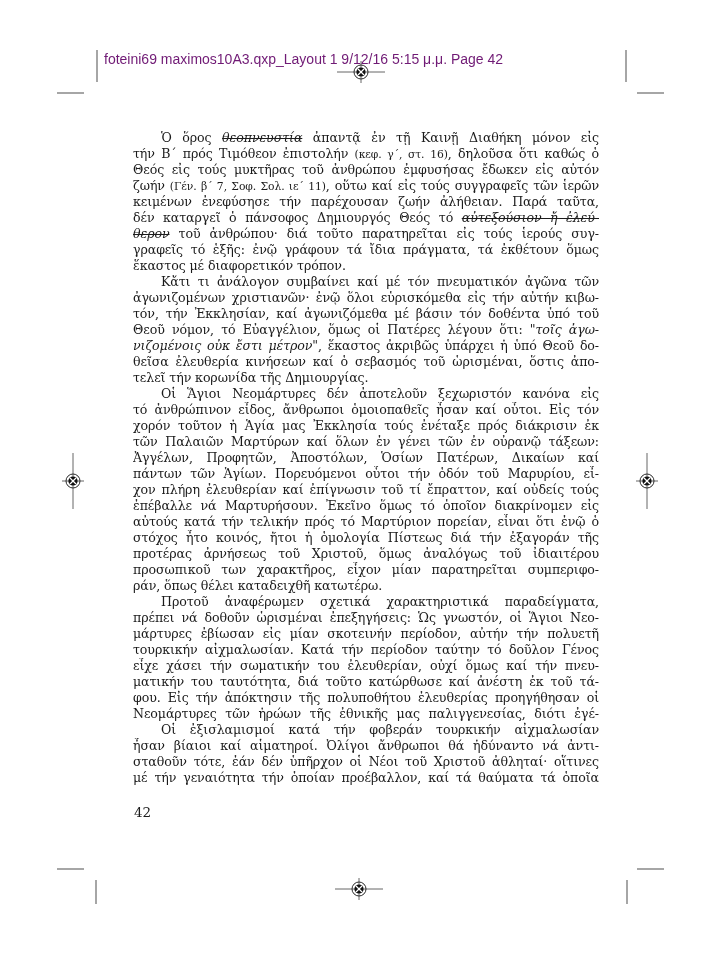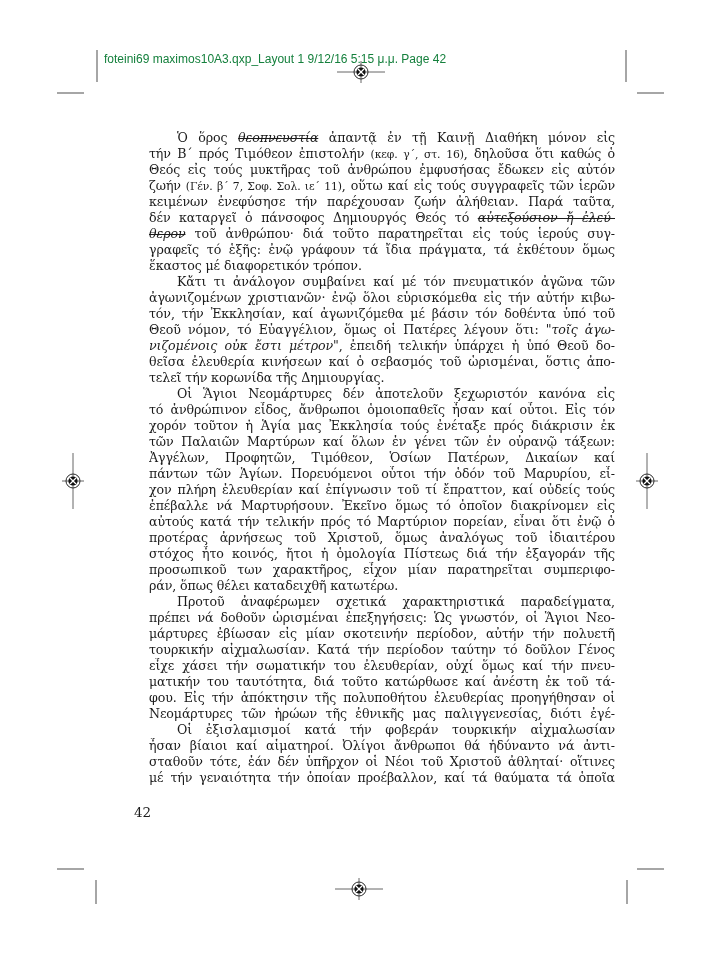--- a/index.html
+++ b/index.html
@@ -4,31 +4,31 @@
 <style>
   html,body{margin:0;padding:0;background:#e8e8e8;}
   .canvas{
     position:relative;width:720px;height:960px;background:#ffffff;
     overflow:hidden;font-family:"DejaVu Serif",serif;
   }
   
   .proof-header{
     position:absolute;left:104px;top:52px;width:420px;
     font-family:"Liberation Sans","DejaVu Sans",sans-serif;
-    font-size:12px;line-height:14px;color:#15803d;white-space:nowrap;
+    font-size:14px;line-height:14px;color:#701a75;white-space:nowrap;
   }
   
   .trim{position:absolute;background:#a6a6a6;}
   .trim.v{width:2px;}
   .trim.h{height:2px;}
   
   .reg{position:absolute;}
   
   .body-text{
-    position:absolute;left:149px;top:130px;width:466px;
+    position:absolute;left:133px;top:130px;width:466px;
     font-size:12.6px;line-height:16px;color:#1b1b1b;letter-spacing:-0.1px;
   }
   .ln{height:16px;line-height:16px;text-align:justify;text-align-last:justify;overflow:hidden;}
   .ln.last{text-align-last:left;}
   .ln.first{text-indent:28px;}
   .st{font-style:italic;text-decoration:line-through;text-decoration-thickness:1px;}
   .it{font-style:italic;}
   .sm{font-size:10.8px;}
   .page-number{
     position:absolute;left:134px;top:804px;
@@ -94,34 +94,34 @@
       <div class="ln"><span>ζωήν </span><span class="sm">(Γέν. β΄ 7, Σοφ. Σολ. ιε΄ 11)</span><span>, οὕτω καί εἰς τούς συγγραφεῖς τῶν ἱερῶν</span></div>
       <div class="ln"><span>κειμένων ἐνεφύσησε τήν παρέχουσαν ζωήν ἀλήθειαν. Παρά ταῦτα,</span></div>
       <div class="ln"><span>δέν καταργεῖ ὁ πάνσοφος Δημιουργός Θεός τό </span><span class="st">αὐτεξούσιον ἤ ἐλεύ-</span></div>
       <div class="ln"><span class="st">θερον</span><span> τοῦ ἀνθρώπου· διά τοῦτο παρατηρεῖται εἰς τούς ἱερούς συγ-</span></div>
       <div class="ln"><span>γραφεῖς τό ἑξῆς: ἐνῷ γράφουν τά ἴδια πράγματα, τά ἐκθέτουν ὅμως</span></div>
       <div class="ln last"><span>ἕκαστος μέ διαφορετικόν τρόπον.</span></div>
       <div class="ln first"><span>Κἄτι τι ἀνάλογον συμβαίνει καί μέ τόν πνευματικόν ἀγῶνα τῶν</span></div>
       <div class="ln"><span>ἀγωνιζομένων χριστιανῶν· ἐνῷ ὅλοι εὑρισκόμεθα εἰς τήν αὐτήν κιβω-</span></div>
       <div class="ln"><span>τόν, τήν Ἐκκλησίαν, καί ἀγωνιζόμεθα μέ βάσιν τόν δοθέντα ὑπό τοῦ</span></div>
       <div class="ln"><span>Θεοῦ νόμον, τό Εὐαγγέλιον, ὅμως οἱ Πατέρες λέγουν ὅτι: </span><span class="it">"τοῖς ἀγω-</span></div>
-      <div class="ln"><span class="it">νιζομένοις οὐκ ἔστι μέτρον"</span><span>, ἐπειδή τελικήν ὑπάρχει ἡ ὑπό Θεοῦ δο-</span></div>
+      <div class="ln"><span class="it">νιζομένοις οὐκ ἔστι μέτρον"</span><span>, ἕκαστος ἀκριβῶς ὑπάρχει ἡ ὑπό Θεοῦ δο-</span></div>
       <div class="ln"><span>θεῖσα ἐλευθερία κινήσεων καί ὁ σεβασμός τοῦ ὡρισμέναι, ὅστις ἀπο-</span></div>
       <div class="ln last"><span>τελεῖ τήν κορωνίδα τῆς Δημιουργίας.</span></div>
       <div class="ln first"><span>Οἱ Ἅγιοι Νεομάρτυρες δέν ἀποτελοῦν ξεχωριστόν κανόνα εἰς</span></div>
       <div class="ln"><span>τό ἀνθρώπινον εἶδος, ἄνθρωποι ὁμοιοπαθεῖς ἦσαν καί οὗτοι. Εἰς τόν</span></div>
       <div class="ln"><span>χορόν τοῦτον ἡ Ἁγία μας Ἐκκλησία τούς ἐνέταξε πρός διάκρισιν ἐκ</span></div>
       <div class="ln"><span>τῶν Παλαιῶν Μαρτύρων καί ὅλων ἐν γένει τῶν ἐν οὐρανῷ τάξεων:</span></div>
-      <div class="ln"><span>Ἀγγέλων, Προφητῶν, Τιμόθεον, Ὁσίων Πατέρων, Δικαίων καί</span></div>
+      <div class="ln"><span>Ἀγγέλων, Προφητῶν, Ἀποστόλων, Ὁσίων Πατέρων, Δικαίων καί</span></div>
       <div class="ln"><span>πάντων τῶν Ἁγίων. Πορευόμενοι οὗτοι τήν ὁδόν τοῦ Μαρυρίου, εἶ-</span></div>
       <div class="ln"><span>χον πλήρη ἐλευθερίαν καί ἐπίγνωσιν τοῦ τί ἔπραττον, καί οὐδείς τούς</span></div>
       <div class="ln"><span>ἐπέβαλλε νά Μαρτυρήσουν. Ἐκεῖνο ὅμως τό ὁποῖον διακρίνομεν εἰς</span></div>
       <div class="ln"><span>αὐτούς κατά τήν τελικήν πρός τό Μαρτύριον πορείαν, εἶναι ὅτι ἐνῷ ὁ</span></div>
+      <div class="ln"><span>στόχος ἦτο κοινός, ἤτοι ἡ ὁμολογία Πίστεως διά τήν ἐξαγοράν τῆς</span></div>
       <div class="ln"><span>προτέρας ἀρνήσεως τοῦ Χριστοῦ, ὅμως ἀναλόγως τοῦ ἰδιαιτέρου</span></div>
-      <div class="ln"><span>στόχος ἦτο κοινός, ἤτοι ἡ ὁμολογία Πίστεως διά τήν ἐξαγοράν τῆς</span></div>
       <div class="ln"><span>προσωπικοῦ των χαρακτῆρος, εἶχον μίαν παρατηρεῖται συμπεριφο-</span></div>
       <div class="ln last"><span>ράν, ὅπως θέλει καταδειχθῆ κατωτέρω.</span></div>
       <div class="ln first"><span>Προτοῦ ἀναφέρωμεν σχετικά χαρακτηριστικά παραδείγματα,</span></div>
       <div class="ln"><span>πρέπει νά δοθοῦν ὡρισμέναι ἐπεξηγήσεις: Ὡς γνωστόν, οἱ Ἅγιοι Νεο-</span></div>
       <div class="ln"><span>μάρτυρες ἐβίωσαν εἰς μίαν σκοτεινήν περίοδον, αὐτήν τήν πολυετῆ</span></div>
       <div class="ln"><span>τουρκικήν αἰχμαλωσίαν. Κατά τήν περίοδον ταύτην τό δοῦλον Γένος</span></div>
       <div class="ln"><span>εἶχε χάσει τήν σωματικήν του ἐλευθερίαν, οὐχί ὅμως καί τήν πνευ-</span></div>
       <div class="ln"><span>ματικήν του ταυτότητα, διά τοῦτο κατώρθωσε καί ἀνέστη ἐκ τοῦ τά-</span></div>
       <div class="ln"><span>φου. Εἰς τήν ἀπόκτησιν τῆς πολυποθήτου ἐλευθερίας προηγήθησαν οἱ</span></div>
       <div class="ln"><span>Νεομάρτυρες τῶν ἡρώων τῆς ἐθνικῆς μας παλιγγενεσίας, διότι ἐγέ-</span></div>

